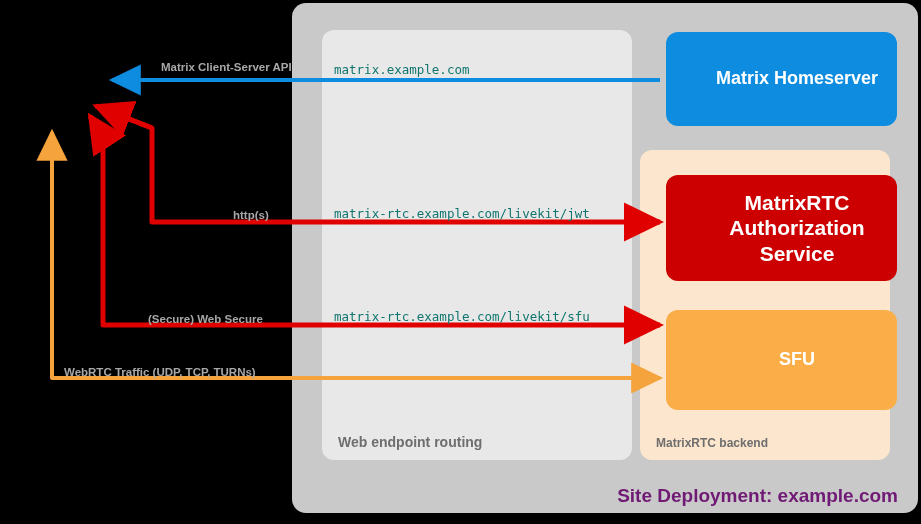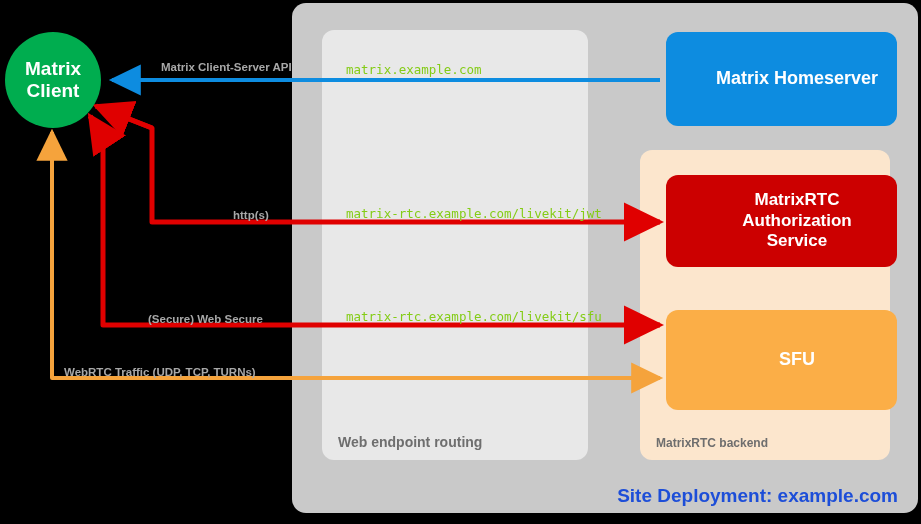--- a/index.html
+++ b/index.html
@@ -14,33 +14,34 @@
   
   .site-box{
     position:absolute;
     left:292px; top:3px; width:626px; height:510px;
     background:#c9c9c9;
     border-radius:14px;
   }
   .site-label{
     position:absolute;
     right:20px; bottom:6px;
-    color:#1d4ed8;
+    color:#701a75;
     font-size:19px;
     font-weight:bold;
     letter-spacing:0px;
     white-space:nowrap;
     margin-top:8px;
   }
 
   .routing-box{
     position:absolute;
     left:322px; top:30px; width:266px; height:430px;
     background:#e8e8e8;
     border-radius:12px;
+    padding-left:44px;
   }
   .routing-label{
     position:absolute;
     left:16px; bottom:10px;
     color:#6e6e6e;
     font-size:14px;
     font-weight:bold;
     white-space:nowrap;
   }
 
@@ -84,23 +85,23 @@
     z-index:5;
     line-height:1.2;
     padding-left:31px;
   }
   .homeserver{
     left:666px; top:32px; width:200px; height:94px;
     background:#0d8ce0;
     font-size:18px;
   }
   .authsvc{
-    left:666px; top:175px; width:200px; height:92px;
+    left:666px; top:175px; width:200px; height:106px;
     background:#cc0000;
-    font-size:17px;
+    font-size:21px;
   }
   .sfu{
     left:666px; top:310px; width:200px; height:100px;
     background:#fbae47;
     font-size:18px;
   }
 
   
   .arrow-layer{
     position:absolute; left:0; top:0;
@@ -113,26 +114,25 @@
   .edge-label{
     position:absolute;
     color:#a8a8a8;
     font-size:11.5px;
     font-weight:bold;
     white-space:nowrap;
     z-index:7;
   }
   .endpoint-label{
     position:absolute;
-    color:#84cc16;
+    color:#0f766e;
     font-family:"DejaVu Sans Mono", monospace;
     font-size:12.5px;
     white-space:nowrap;
     z-index:7;
-    margin-left:12px;
   }
 </style>
 </head>
 <body>
 
 <div id="stage">
 
   <div class="site-box">
     <div class="site-label">Site Deployment: example.com</div>
   </div>
@@ -171,26 +171,20 @@
       <path d="M90,116 L103,136 L103,325 L660,325" stroke="#e00000" stroke-width="5" fill="none" stroke-linejoin="round" marker-end="url(#ah-red)"></path>
       <path d="M103,136 L90,116" stroke="#e00000" stroke-width="5" fill="none" marker-end="url(#ah-red)"></path>
     </g>
 
     <g>
       <path d="M52,136 L52,378 L660,378" stroke="#f5a33c" stroke-width="4" fill="none" stroke-linejoin="round" marker-end="url(#ah-orange)"></path>
       <path d="M52,150 L52,132" stroke="#f5a33c" stroke-width="4" fill="none" marker-end="url(#ah-orange)"></path>
     </g>
   </svg>
 
-  <div class="client-circle">
-    <div>
-      <span>Matrix</span><br>
-      <span>Client</span>
-    </div>
-  </div>
 
   <div class="node-box homeserver">
     <span>Matrix Homeserver</span>
   </div>
 
   <div class="node-box authsvc">
     <div>
       <span>MatrixRTC</span><br>
       <span>Authorization</span><br>
       <span>Service</span>

